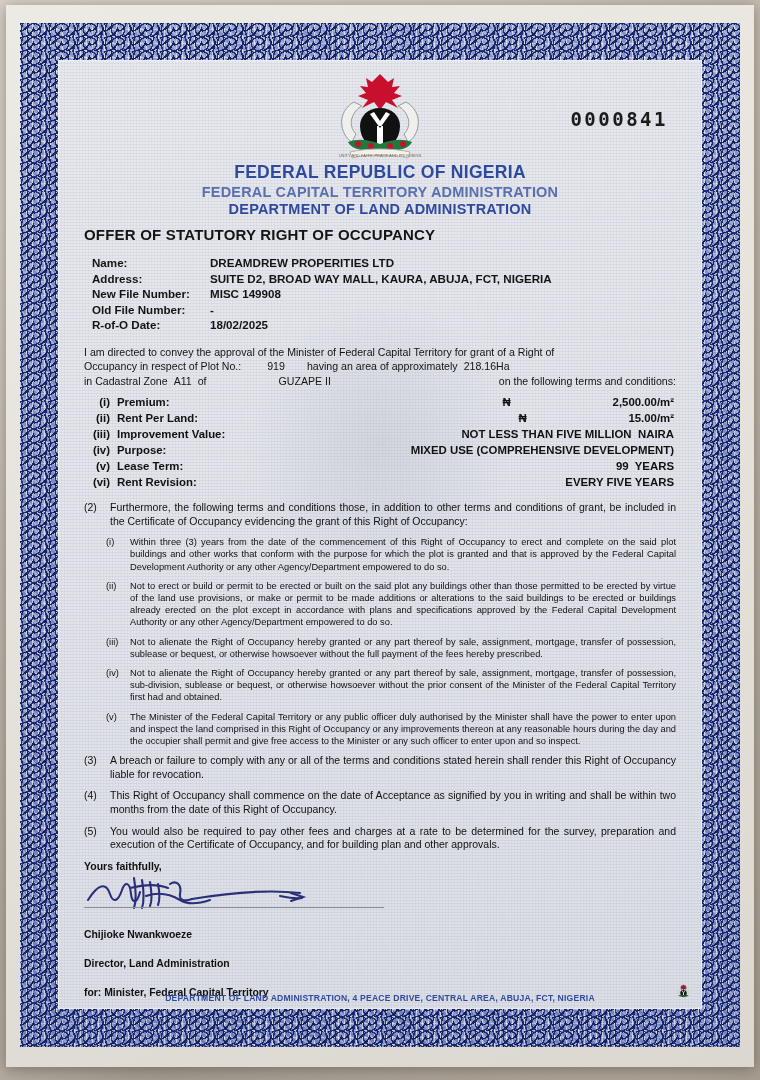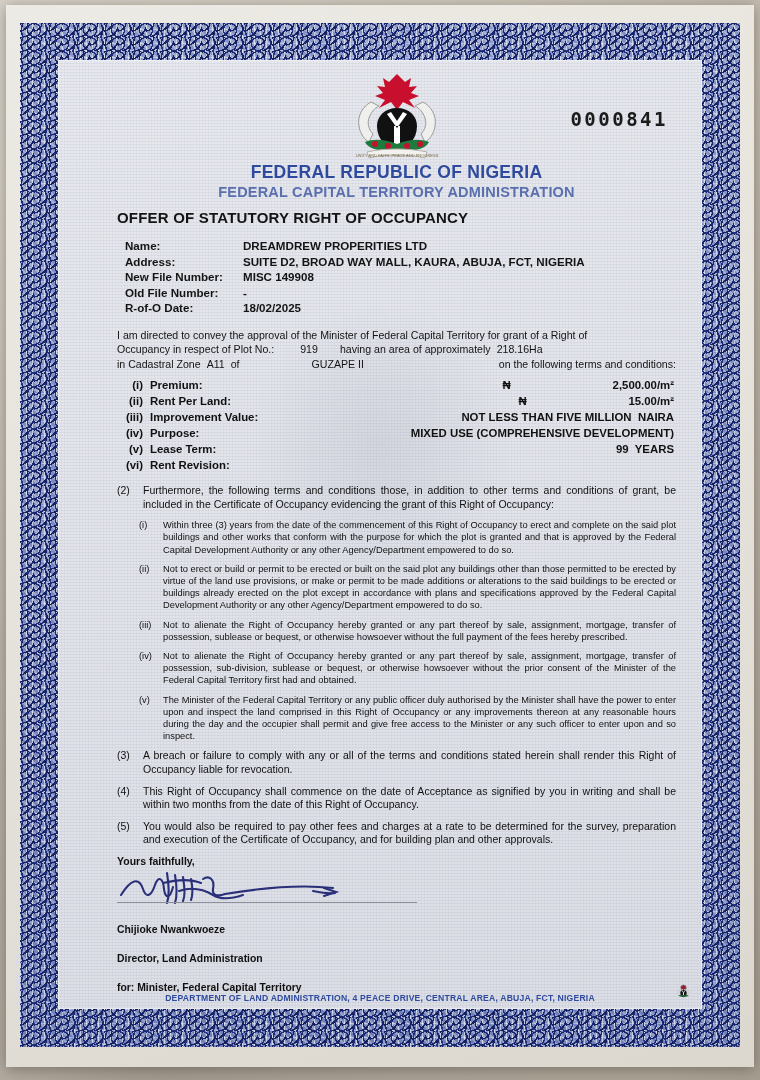--- a/index.html
+++ b/index.html
@@ -41,21 +41,20 @@
   }
   
   #panel{
     position:absolute;left:52px;top:55px;right:52px;bottom:58px;
     background:
       repeating-linear-gradient(0deg, rgba(120,130,160,.10) 0 1px, rgba(255,255,255,0) 1px 3px),
       repeating-linear-gradient(90deg, rgba(120,130,160,.07) 0 1px, rgba(255,255,255,0) 1px 3px),
       linear-gradient(170deg,#e8e9ee 0%,#e2e4ea 50%,#dcdee5 100%);
     box-shadow:inset 0 0 0 1px rgba(255,255,255,.5);
     overflow:hidden;
-    padding-left:33px;
   }
   
   #panel:before{
     content:"";position:absolute;left:50%;top:42%;width:300px;height:300px;
     transform:translate(-50%,-50%);
     background:
       radial-gradient(ellipse at 50% 45%, rgba(150,155,170,.20), rgba(0,0,0,0) 62%);
     pointer-events:none;
   }
   .content{position:relative;padding:6px 26px 0 26px;}
@@ -155,20 +154,21 @@
               <circle cx="75" cy="76" r="3" fill="#c8102e"></circle>
 
             <path d="M22 84 C38 80 66 80 82 84 L80 90 C64 86 40 86 24 90 Z" fill="#f2f1ee" stroke="#b4b2ac" stroke-width="1"></path>
             <text x="52" y="89" font-size="4" text-anchor="middle" fill="#7b6a4a" font-family="Liberation Sans, sans-serif">UNITY AND FAITH, PEACE AND PROGRESS</text>
           </svg>
           <div id="serial">0000841</div>
         </div>
 
         <div class="h1">FEDERAL REPUBLIC OF NIGERIA</div>
         <div class="h2">FEDERAL CAPITAL TERRITORY ADMINISTRATION</div>
+        <div class="h3">DEPARTMENT OF LAND ADMINISTRATION</div>
         <div class="h4">OFFER OF STATUTORY RIGHT OF OCCUPANCY</div>
 
         <div class="details">
           <div class="drow">
             <div class="dlab">Name:</div>
             <div class="dval">DREAMDREW PROPERITIES LTD</div>
           </div>
           <div class="drow">
             <div class="dlab">Address:</div>
             <div class="dval">SUITE D2, BROAD WAY MALL, KAURA, ABUJA, FCT, NIGERIA</div>
@@ -233,20 +233,21 @@
             <div class="tval">MIXED USE (COMPREHENSIVE DEVELOPMENT)</div>
           </div>
           <div class="trow">
             <div class="tnum">(v)</div>
             <div class="tlab">Lease Term:</div>
             <div class="tval">99  YEARS</div>
           </div>
           <div class="trow">
             <div class="tnum">(vi)</div>
             <div class="tlab">Rent Revision:</div>
+            <div class="tval">EVERY FIVE YEARS</div>
           </div>
         </div>
 
         <div class="clauses">
 
           <div class="cl">
             <div class="cnum">(2)</div>
             <div class="ctext">Furthermore, the following terms and conditions those, in addition to other terms and conditions of grant, be included in the Certificate of Occupancy evidencing the grant of this Right of Occupancy:</div>
           </div>
           <div class="subs">

